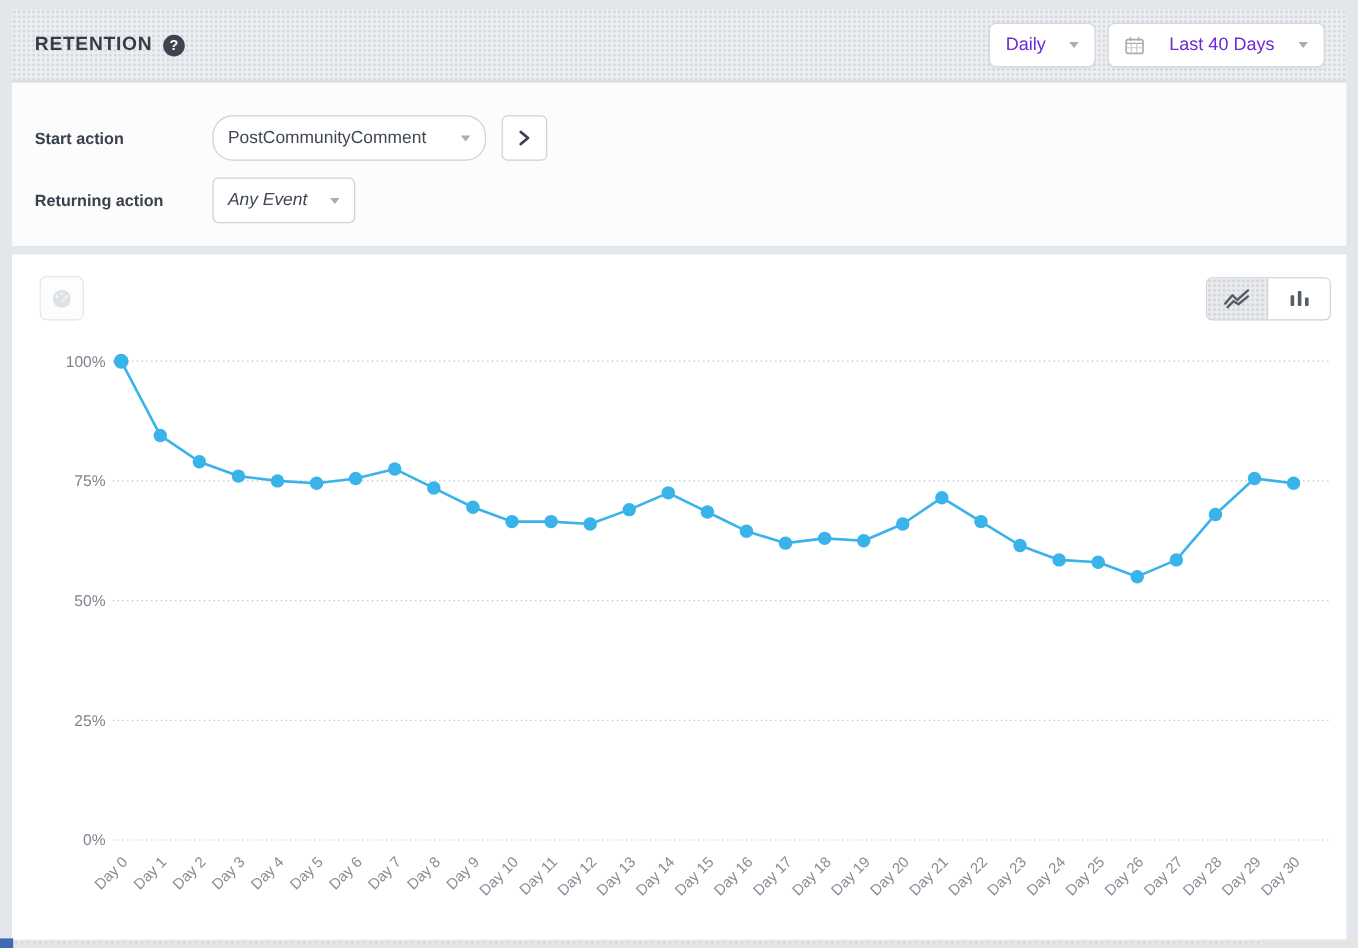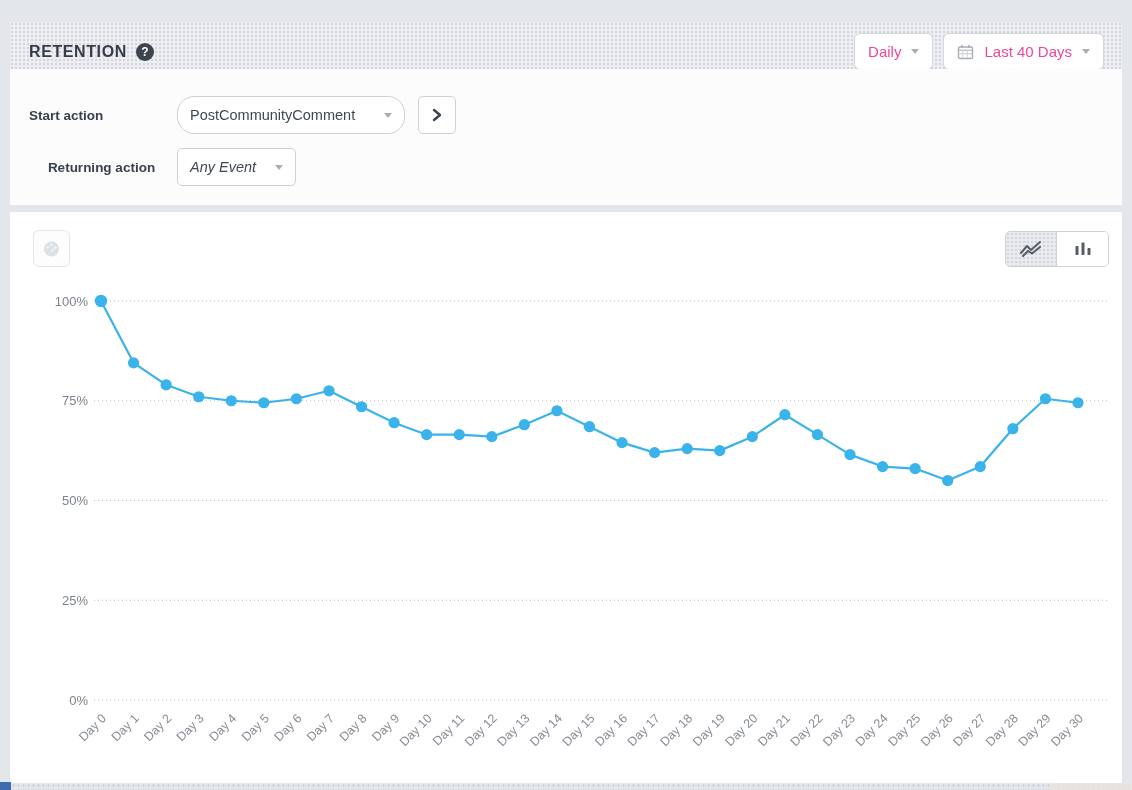--- a/index.html
+++ b/index.html
@@ -11,36 +11,36 @@
     overflow:hidden;
     color:#3c434e;
   }
   .dots-tex {
     background-color:#eceef1;
     background-image: radial-gradient(rgba(160,168,178,.35) 1px, rgba(0,0,0,0) 1.2px);
     background-size:4px 4px;
   }
   
   .app-header {
-    position:absolute; left:10px; top:22px; width:1112px; height:60px;
+    position:absolute; left:10px; top:8px; width:1112px; height:60px;
     border-bottom:1px solid #d2d6db;
     display:flex; align-items:center;text-align:right;
   }
   .hdr-title-wrap { display:flex; align-items:center; gap:9px; padding-left:19px; }
   .hdr-title { font-size:16px; font-weight:bold; letter-spacing:.6px; color:#363d49; }
   .help-badge {
     width:18px; height:18px; border-radius:50%;
     background:#3c4450; color:#fff; font-size:12px; font-weight:bold;
     display:flex; align-items:center; justify-content:center; cursor:pointer;
   }
   .hdr-right { margin-left:auto; display:flex; gap:10px; padding-right:18px; }
   .hdr-btn {
     height:37px; background:#fff; border:1px solid #d3d8dd; border-radius:6px;
-    display:flex; align-items:center; gap:10px; padding:0 13px;
-    font-size:15px; color:#ec4899; cursor:pointer;
+    display:flex; align-items:center; gap:20px; padding:0 13px;
+    font-size:15px; color:#6d28d9; cursor:pointer;
     box-shadow:0 1px 1px rgba(0,0,0,.03);
   }
   .caret {
     width:0; height:0; border-left:4.5px solid transparent;
     border-right:4.5px solid transparent; border-top:5.5px solid #a7aeb6;
   }
   
   .controls-panel {
     position:absolute; left:10px; top:69px; width:1112px; height:136px;
     background:#fcfcfd;
@@ -147,21 +147,21 @@
       <span class="caret"></span>
     </div>
     <div class="expand-btn">
       <span style="display:flex;">
         <svg width="12" height="14" viewBox="0 0 12 14">
           <polyline points="3,2 9,7 3,12" fill="none" stroke="#3c4450" stroke-width="2.4" stroke-linecap="round" stroke-linejoin="round"></polyline>
         </svg>
       </span>
     </div>
   </div>
-  <div class="ctl-row r2" style="width:100%;text-align:center;">
+  <div class="ctl-row r2" style="width:100%;">
     <span class="ctl-label">Returning action</span>
     <div class="select-box sel-return">
       <span>Any Event</span>
       <span class="caret"></span>
     </div>
   </div>
 </div>
 
 <div class="chart-panel">
 

